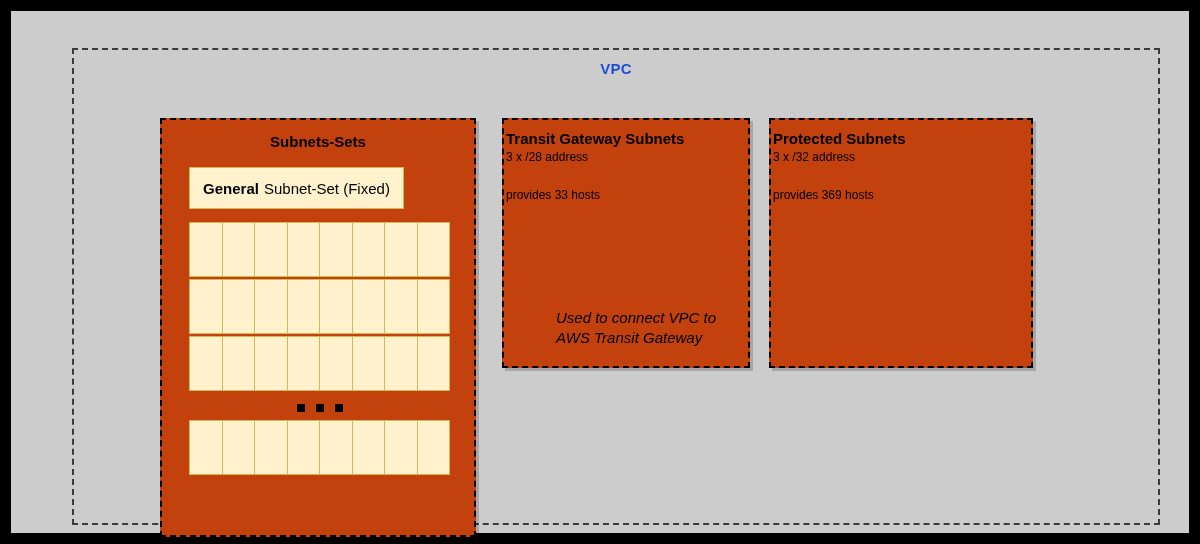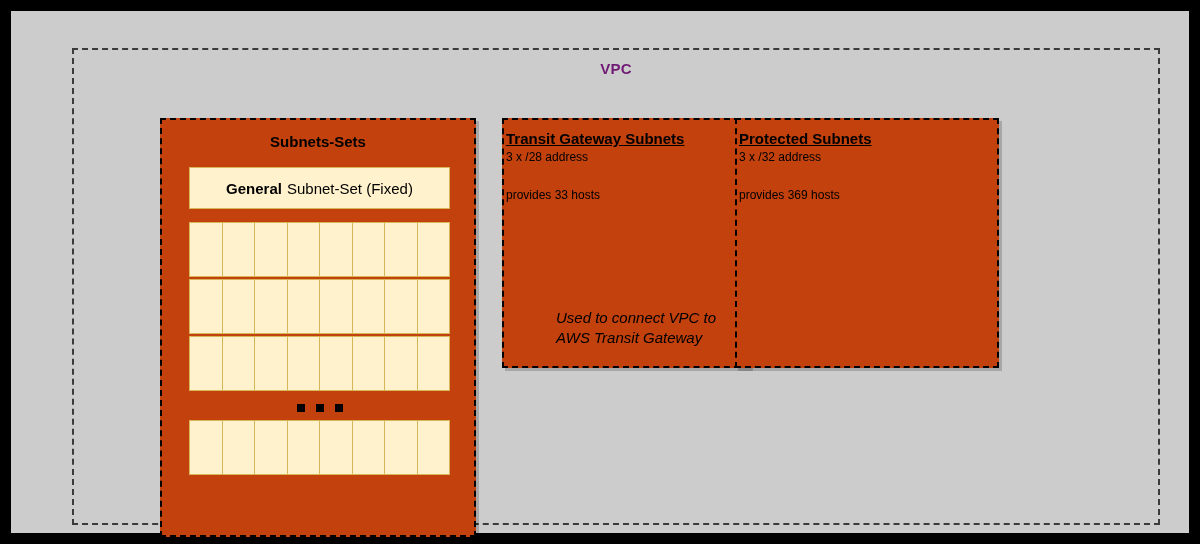--- a/index.html
+++ b/index.html
@@ -46,21 +46,21 @@
   }
 
   .vpc-title {
     position: absolute;
     left: 0;
     top: 10px;
     width: 100%;
     text-align: center;
     font-size: 15px;
     font-weight: bold;
-    color: #701a75;
+    color: #1d4ed8;
     letter-spacing: 0.2px;
   }
 
   
   .card {
     position: absolute;
     background: #c2410c;
     border: 2px dashed #000000;
     box-sizing: border-box;
     box-shadow: 3px 3px 0 rgba(0,0,0,0.18);
@@ -82,21 +82,21 @@
     text-align: center;
     font-size: 15px;
     font-weight: bold;
     color: #000000;
   }
 
   .general-band {
     position: absolute;
     left: 27px;
     top: 47px;
-    width: 261px;
+    width: 215px;
     height: 42px;
     background: #fff2cc;
     border: 1px solid #d6b656;
     box-sizing: border-box;
     display: flex;
     align-items: center;
     justify-content: center;
     font-size: 15px;
     color: #000000;
     white-space: nowrap;
@@ -145,39 +145,38 @@
   }
 
   
   #transit-card {
     left: 428px;
     top: 68px;
     width: 248px;
     height: 250px;
   }
   #protected-card {
-    left: 661px;
+    left: 695px;
     top: 68px;
     width: 264px;
     height: 250px;
   }
 
   .info-inner {
     position: absolute;
     left: 2px;
     right: 6px;
     top: 9px;
     bottom: 6px;
   }
   .info-title {
     font-size: 15px;
     font-weight: bold;
     color: #000000;
     line-height: 19px;
-    text-decoration: underline;
   }
   .info-line {
     font-size: 12px;
     color: #000000;
     line-height: 19px;
   }
   .info-gap-sm { height: 19px; }
   .info-note {
     position: absolute;
     left: 2px;

